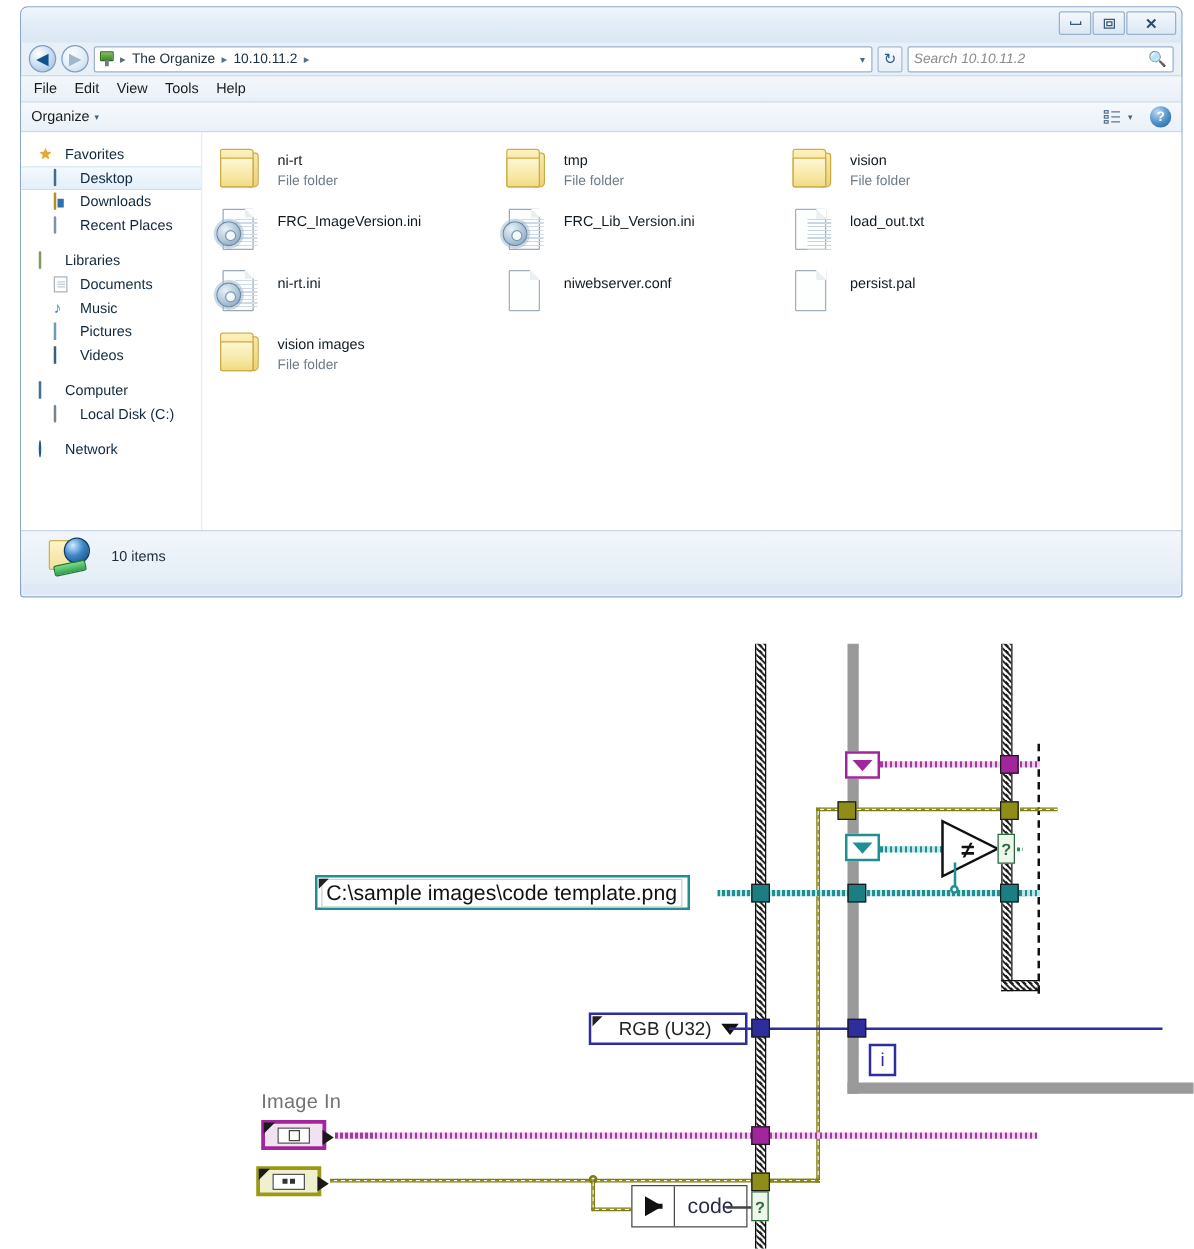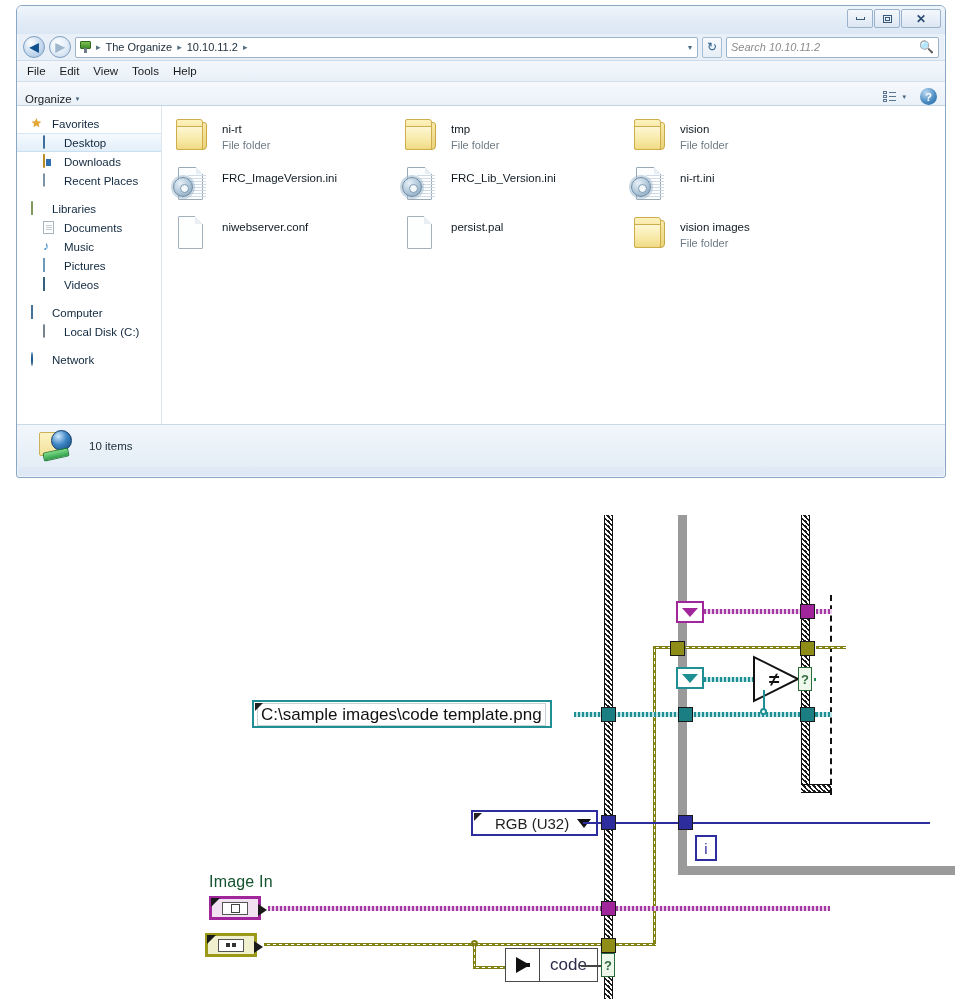--- a/index.html
+++ b/index.html
@@ -77,21 +77,21 @@
   }
   .searchbox .magn { margin-left: auto; color: #2b5c8a; font-style: normal; font-size: 12px; }
 
   .menubar {
     height: 21px; display: flex; align-items: center; gap: 14px;
     padding-left: 10px; font-size: 11.5px; color: #1b1b1b;
     background: linear-gradient(to bottom,#f3f7fb,#e8f0f8);
     border-top: 1px solid #ccdcea;
   }
   .toolbar {
-    height: 25px; display: flex; align-items: flex-end; padding: 0 8px;
+    height: 25px; display: flex; align-items: center; padding: 0 8px;
     background: linear-gradient(to bottom,#f6f9fc,#e9f1f8);
     border-top: 1px solid #d3e0ec; border-bottom: 1px solid #c3d4e4;
     font-size: 11.5px; color: #1b1b1b;
   }
   .toolbar .organize { display:flex; align-items:center; gap:4px; }
   .caret { font-size: 7px; color:#44607a; }
   .tb-right { margin-left:auto; display:flex; align-items:center; gap:14px; }
   .viewicon { width:14px;height:12px; position:relative; }
   .viewicon i { position:absolute; left:0; width:4px;height:3px;border:1px solid #5a7590; }
   .viewicon i:nth-child(1){top:0;} .viewicon i:nth-child(2){top:4px;} .viewicon i:nth-child(3){top:8px;}
@@ -207,21 +207,21 @@
     position:absolute; left:6px; top:20px; width:26px; height:9px;
     background: linear-gradient(to bottom,#7ddb8a,#2f9f48);
     border:1px solid #207a34; border-radius:2px; transform: rotate(-12deg);
   }
 
   
   #lv-diagram {
     position: absolute; left: 0; top: 500px; width: 955px; height: 499px;
     background: #ffffff; overflow: hidden;
   }
-  .lv-label { position: absolute; font-size: 16px; color: #14532d; letter-spacing: .2px; }
+  .lv-label { position: absolute; font-size: 16px; color: #737373; letter-spacing: .2px; }
 
   
   .hatch-v {
     position: absolute; width: 9px;
     background-image:
       repeating-linear-gradient(45deg, #1c1c1c 0 2px, #ffffff 2px 4px);
     background-size: 5px 5px;
     border-left: 1px solid #111; border-right: 1px solid #111;
   }
   .hatch-h {
@@ -568,20 +568,31 @@
               <span class="page">
                 <span class="lines"></span>
               </span>
               <span class="gear"></span>
             </span>
           <span class="file-label">
             <span>FRC_Lib_Version.ini</span>
           </span>
         </div>
 
+        <div class="file-cell">
+          <span class="file-icon fi-doc lined">
+              <span class="page">
+                <span class="fold"></span>
+                <span class="lines"></span>
+              </span>
+            </span>
+          <span class="file-label">
+            <span>load_out.txt</span>
+          </span>
+        </div>
 
         <div class="file-cell">
           <span class="file-icon fi-ini">
               <span class="page">
                 <span class="lines"></span>
               </span>
               <span class="gear"></span>
             </span>
           <span class="file-label">
             <span>ni-rt.ini</span>

